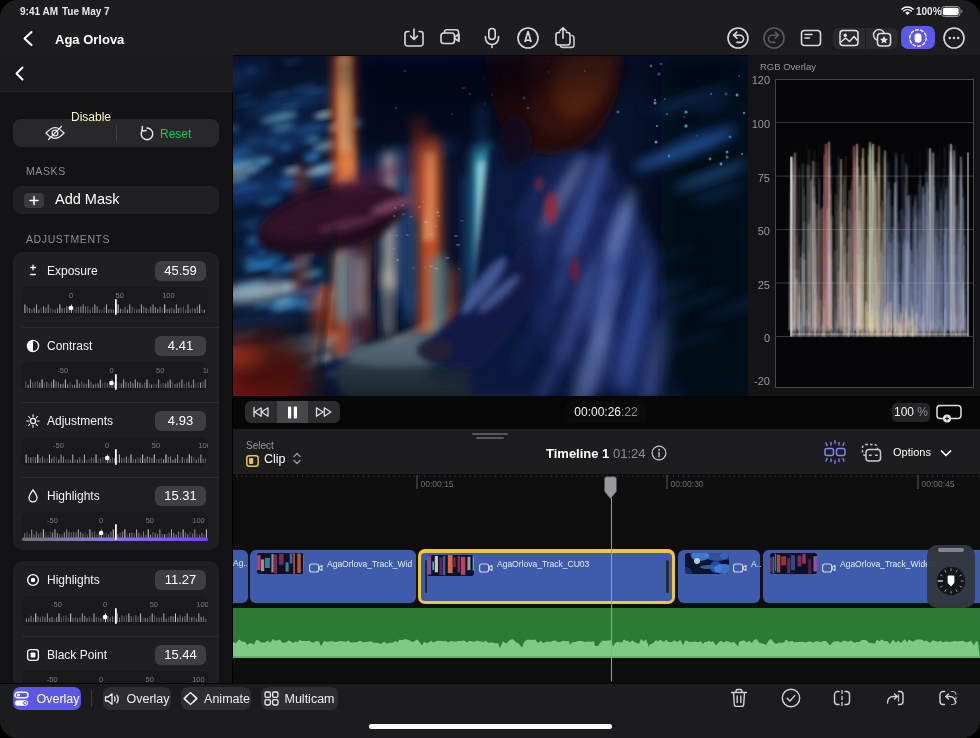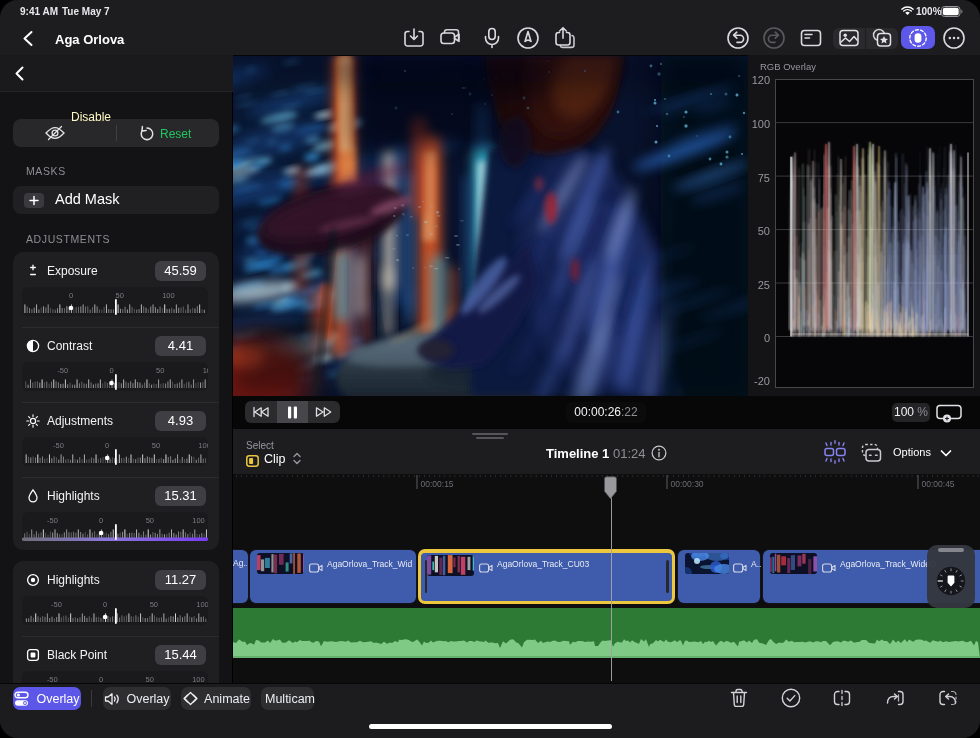--- a/index.html
+++ b/index.html
@@ -2394,21 +2394,21 @@
       </svg>
       <span>Overlay</span>
     </div>
     <div class="abs btn" style="left:181px;top:687px;width:70px">
       <svg width="17" height="15" viewBox="0 0 17 15">
         <path d="M8.5 1.5 L14.5 7.5 L8.5 13.5 L2.5 7.5 Z" fill="none" stroke="#eceef0" stroke-width="1.3" stroke-linejoin="round"></path>
         <path d="M5.5 4 L2 7.5 L5.5 11 M11.5 4 L15 7.5 L11.5 11" fill="none" stroke="#eceef0" stroke-width="1.3" stroke-linecap="round" stroke-linejoin="round" opacity="0.9"></path>
       </svg>
       <span>Animate</span>
     </div>
-    <div class="abs btn" style="left:261px;top:687px;width:53px">
+    <div class="abs btn" style="left:261px;top:687px;width:77px">
       <svg width="15" height="15" viewBox="0 0 15 15">
         <rect x="1" y="1" width="5.4" height="5.4" rx="1.4" fill="none" stroke="#eceef0" stroke-width="1.3"></rect>
         <rect x="8.6" y="1" width="5.4" height="5.4" rx="1.4" fill="none" stroke="#eceef0" stroke-width="1.3"></rect>
         <rect x="1" y="8.6" width="5.4" height="5.4" rx="1.4" fill="none" stroke="#eceef0" stroke-width="1.3"></rect>
         <rect x="8.6" y="8.6" width="5.4" height="5.4" rx="1.4" fill="none" stroke="#eceef0" stroke-width="1.3"></rect>
       </svg>
       <span>Multicam</span>
     </div>
     <svg class="abs" style="left:728.0px;top:687.0px" width="22" height="22" viewBox="0 0 22 22">
       <path d="M3.5 5.5 h15 M8 5.5 V4 a1.5 1.5 0 0 1 1.5 -1.5 h3 A1.5 1.5 0 0 1 14 4 v1.5 M5.5 5.5 l0.8 12 a2 2 0 0 0 2 1.9 h5.4 a2 2 0 0 0 2 -1.9 l0.8 -12" stroke="#d2d2d7" stroke-width="1.4" fill="none" stroke-linecap="round" stroke-linejoin="round"></path>

